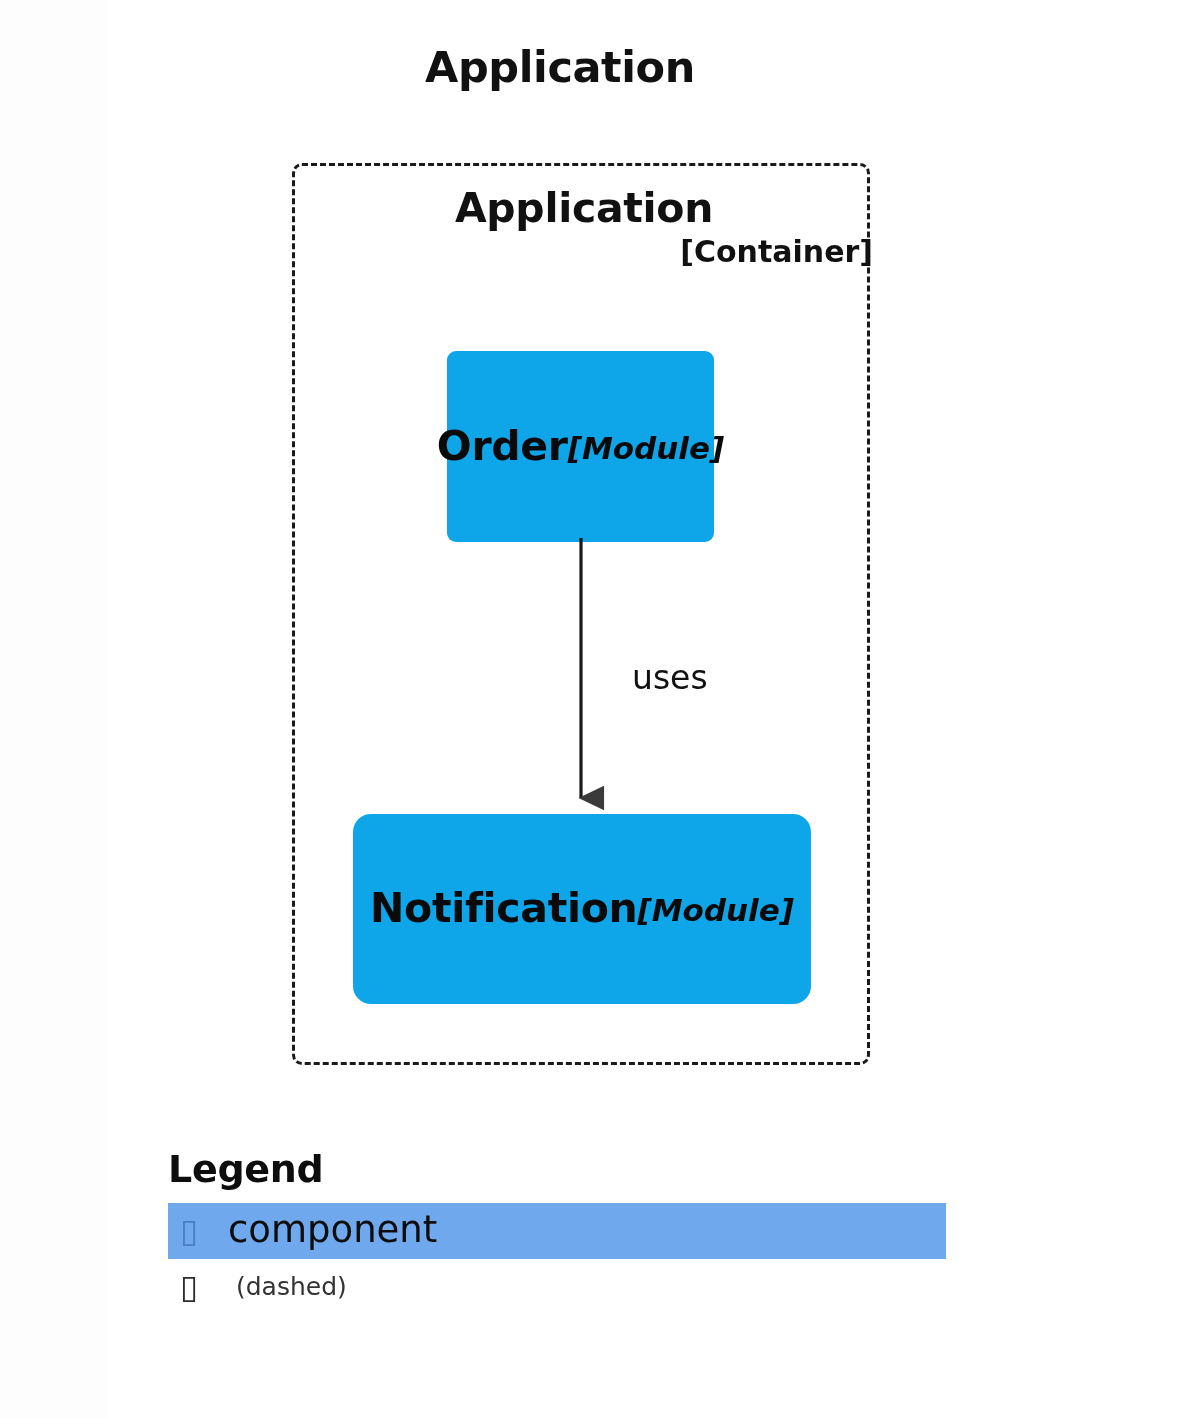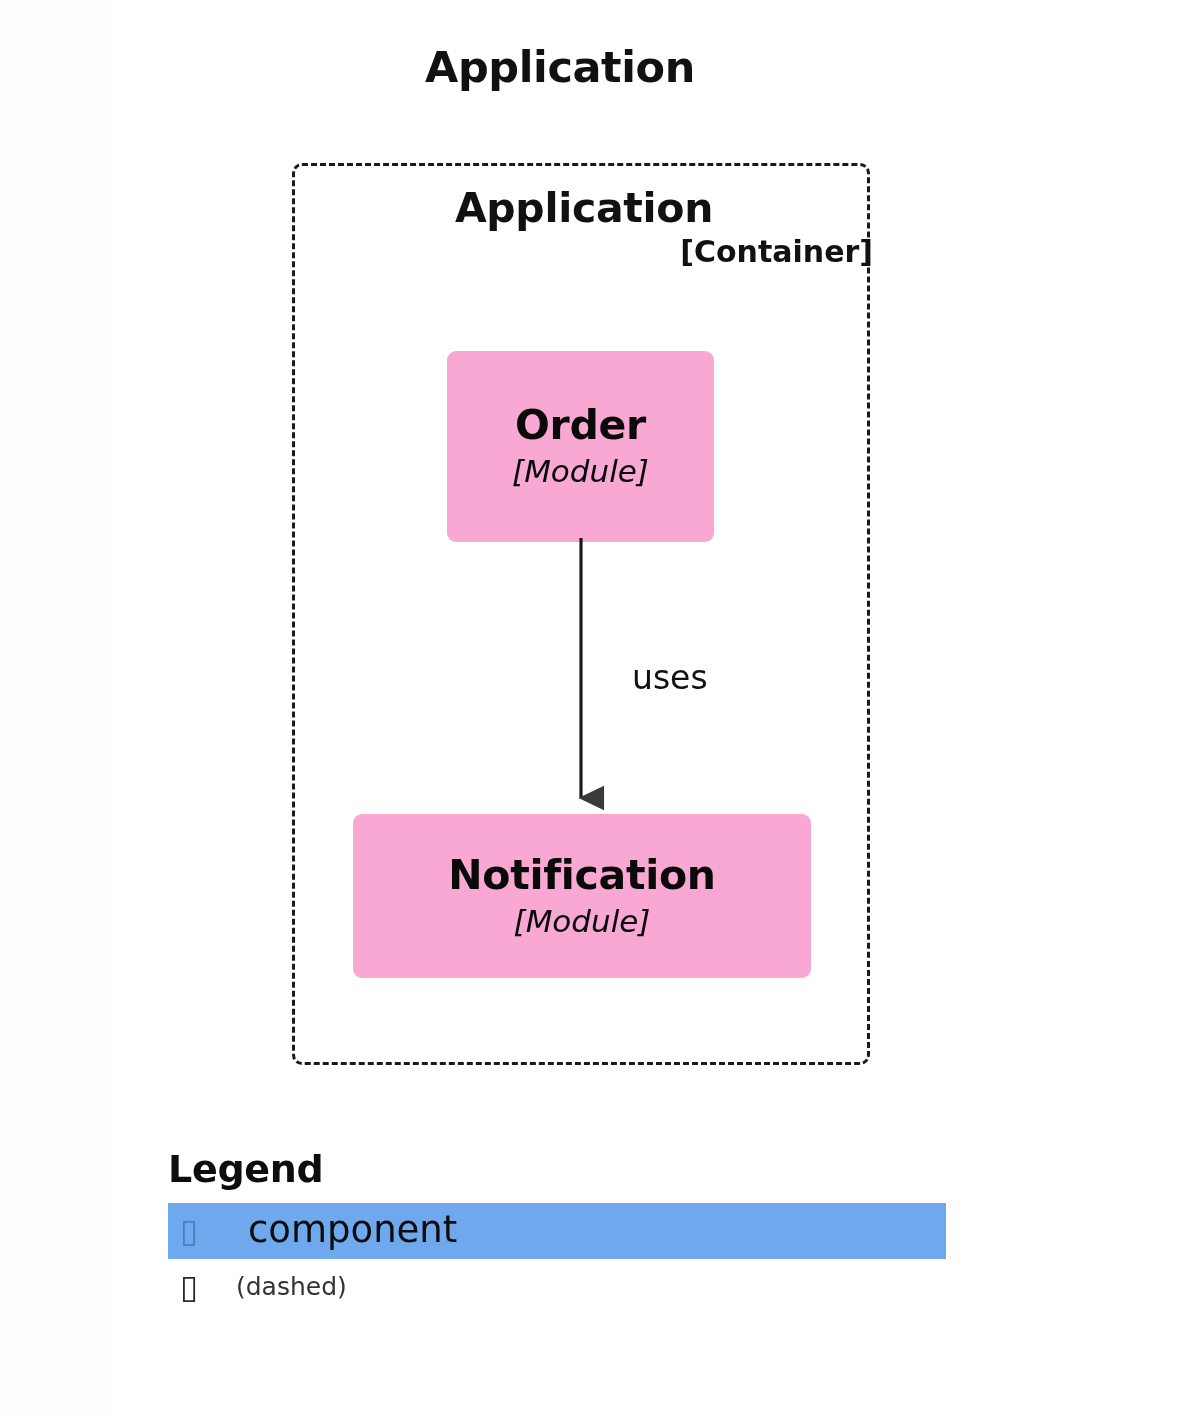--- a/index.html
+++ b/index.html
@@ -70,52 +70,51 @@
     font-size: 30px;
     font-weight: 700;
     line-height: 1.2;
     margin-top: 2px;
     text-align: right;
   }
 
   
   .component {
     position: absolute;
-    background: #f9a8d4;
+    background: #0ea5e9;
     border-radius: 9px;
     display: flex;
-    flex-direction: column;
     align-items: center;
     justify-content: center;
     color: #0a0a0a;
     text-align: center;
   }
   .component .c-name {
     display: block;
     font-size: 41px;
     font-weight: 700;
     line-height: 1.15;
     letter-spacing: -0.3px;
   }
   .component .c-type {
     display: block;
     font-size: 31px;
-    font-weight: 400;
+    font-weight: 700;
     font-style: italic;
     line-height: 1.2;
     margin-top: 4px;
   }
 
   #comp-order {
     left: 447px; top: 351px;
     width: 267px; height: 191px;
   }
   #comp-notification {
     left: 353px; top: 814px;
-    width: 458px; height: 164px;
+    width: 458px; height: 190px; border-radius: 18px;
   }
 
   
   .edge-svg {
     position: absolute;
     left: 540px; top: 536px;
     width: 110px; height: 280px;
     overflow: visible;
   }
   .edge-label {
@@ -160,21 +159,21 @@
     color: #2b2b2b;
     text-align: left;
     flex: 0 0 36px;
   }
   .legend-row.highlight .legend-swatch { color: #4a7fc0; }
   .legend-text {
     font-size: 37px;
     font-weight: 400;
     color: #0d0d0d;
     line-height: 1.1;
-    margin-left: 32px;
+    margin-left: 12px;
     white-space: nowrap;
   }
   .legend-note {
     font-size: 25px;
     font-weight: 400;
     color: #333333;
     margin-left: 20px;
     line-height: 1.1;
   }
 </style>

